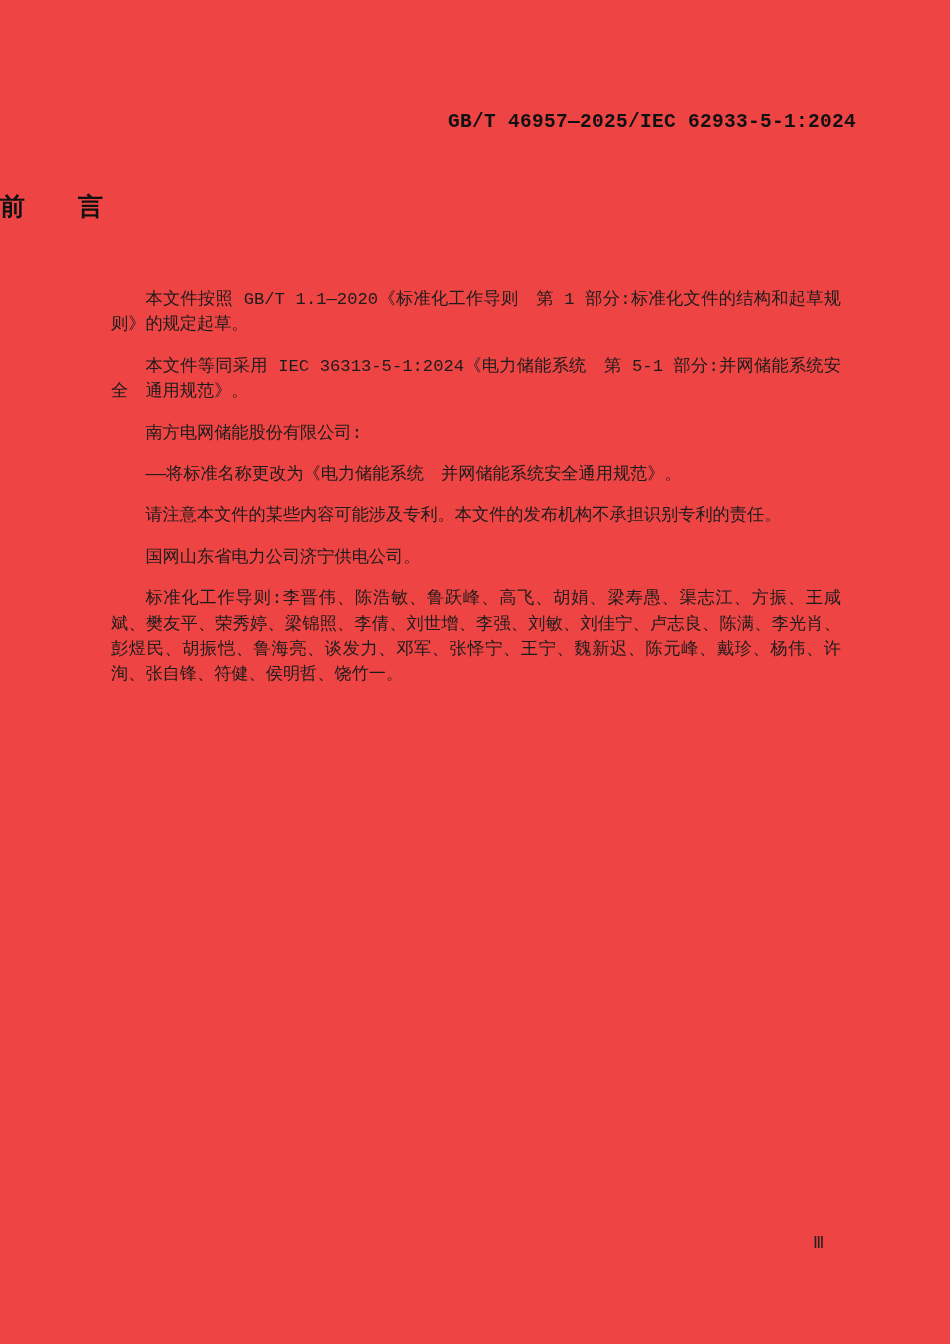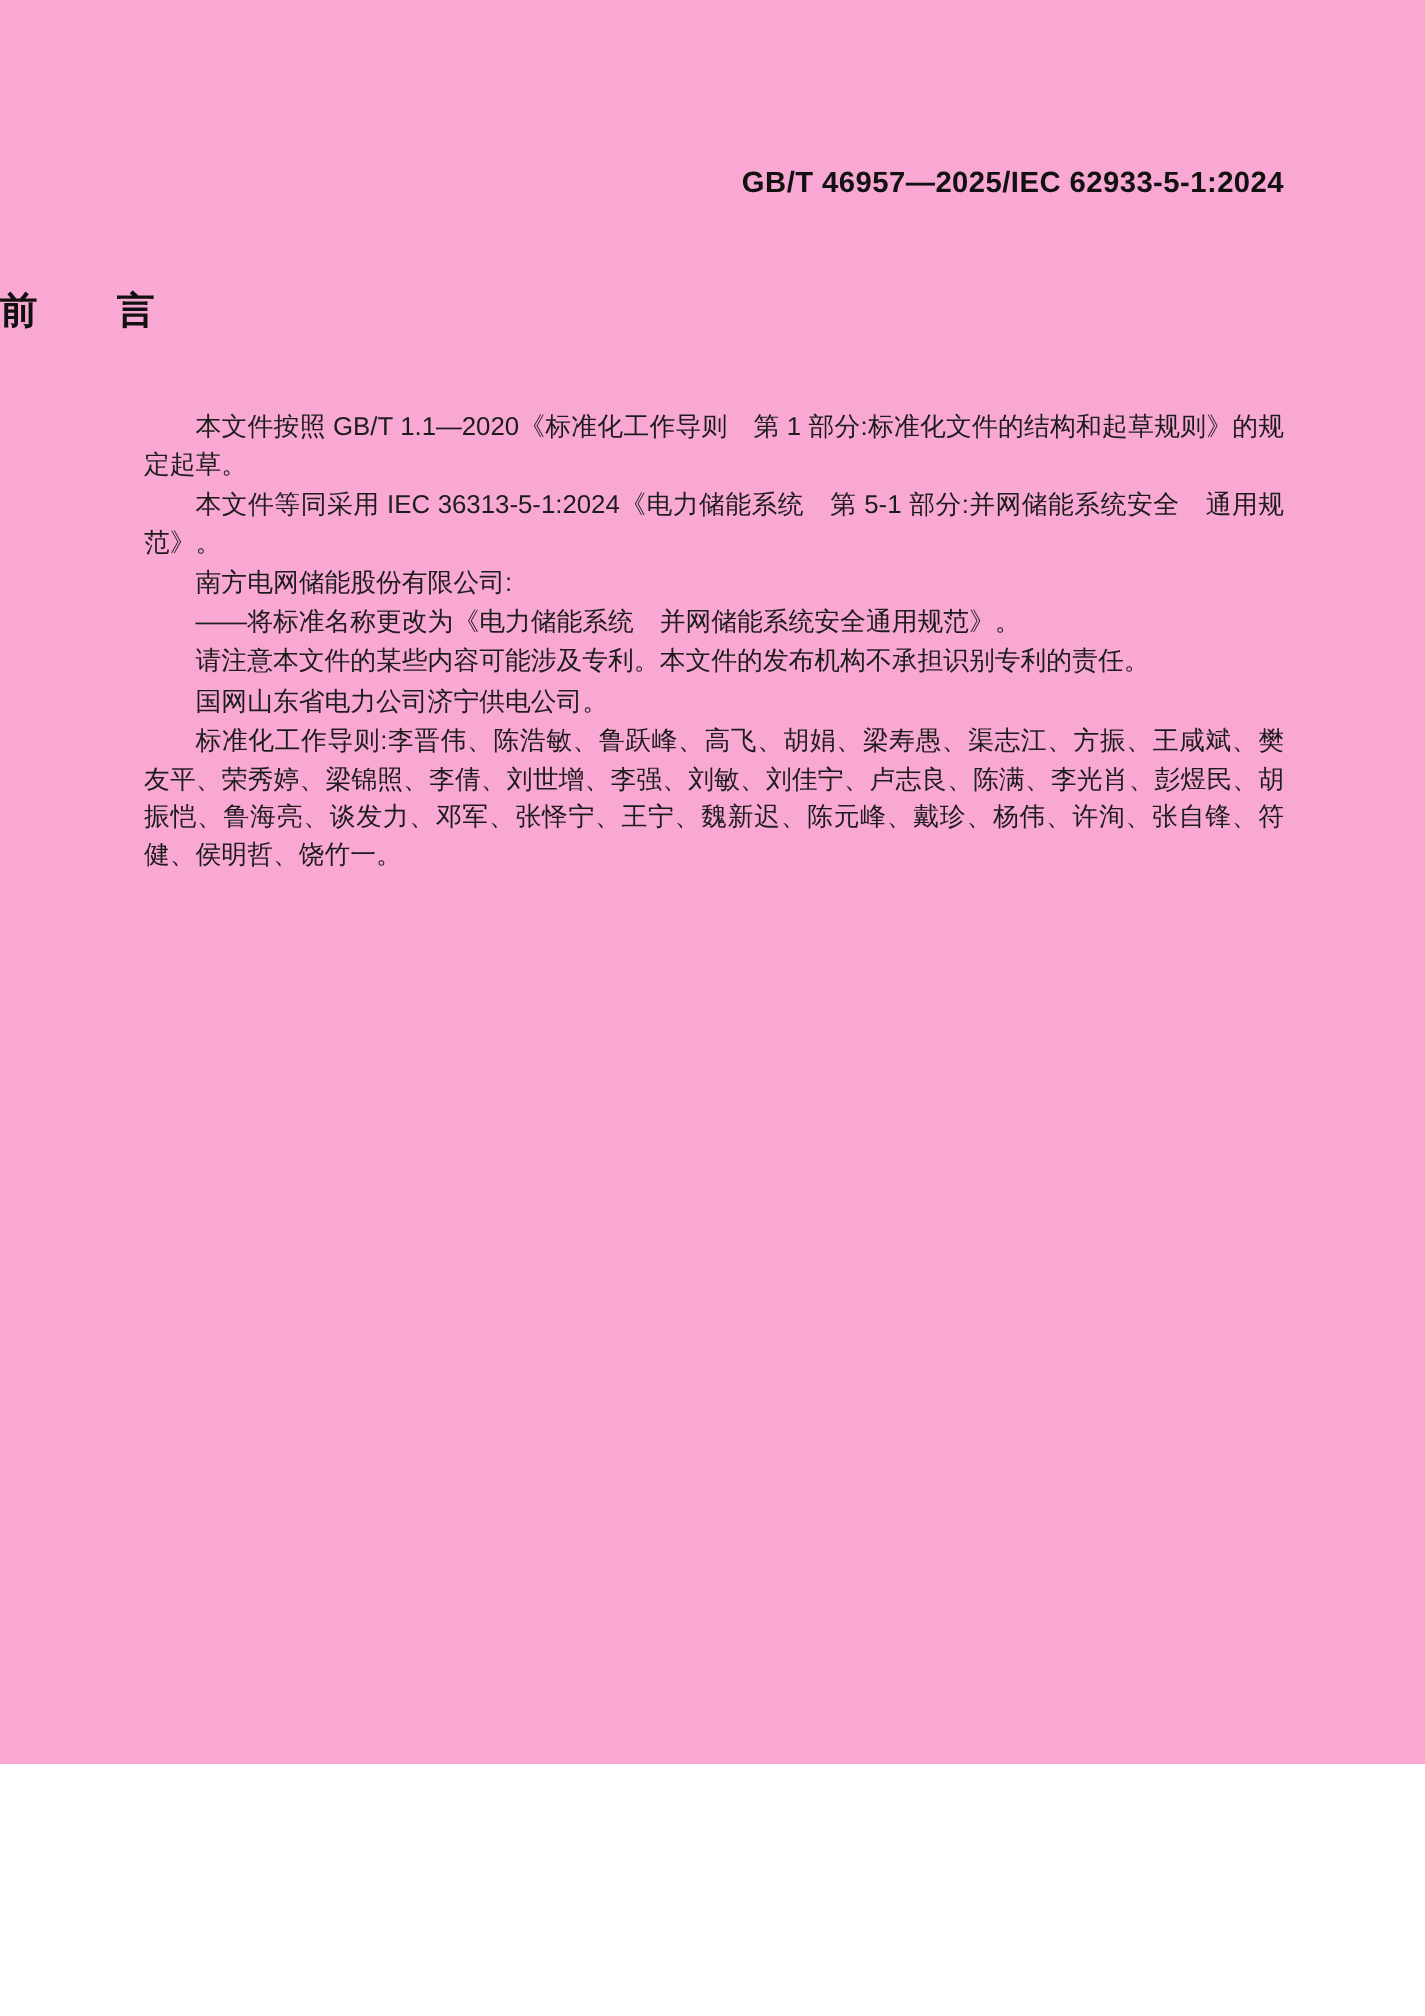--- a/index.html
+++ b/index.html
@@ -3,24 +3,24 @@
 <meta charset="utf-8">
 <style>
   html, body {
     margin: 0;
     padding: 0;
     background: #ffffff;
   }
   .page {
     position: relative;
     width: 950px;
-    height: 1176px;
+    height: 1344px;
     margin: 0 auto;
-    background: #f9a8d4;
-    font-family: Liberation Sans, sans-serif;
+    background: #ef4444;
+    font-family: Liberation Mono, monospace;
     color: #1c1c1c;
     overflow: hidden;
   }
   .header-code {
     position: absolute;
     top: 111px;
     right: 94px;
     font-size: 19.5px;
     font-weight: bold;
     letter-spacing: 0.3px;
@@ -43,21 +43,21 @@
     top: 271px;
     left: 95px;
     width: 762px;
     font-size: 17.2px;
     line-height: 25.4px;
     text-align: justify;
     text-justify: inter-ideograph;
     color: #1c1c1c;
   }
   .body-text p {
-    margin: 1px;
+    margin: 16px;
     padding: 0;
     text-indent: 2em;
   }
   .page-number {
     position: absolute;
     top: 1233px;
     left: 813px;
     font-size: 16.5px;
     color: #222;
   }

